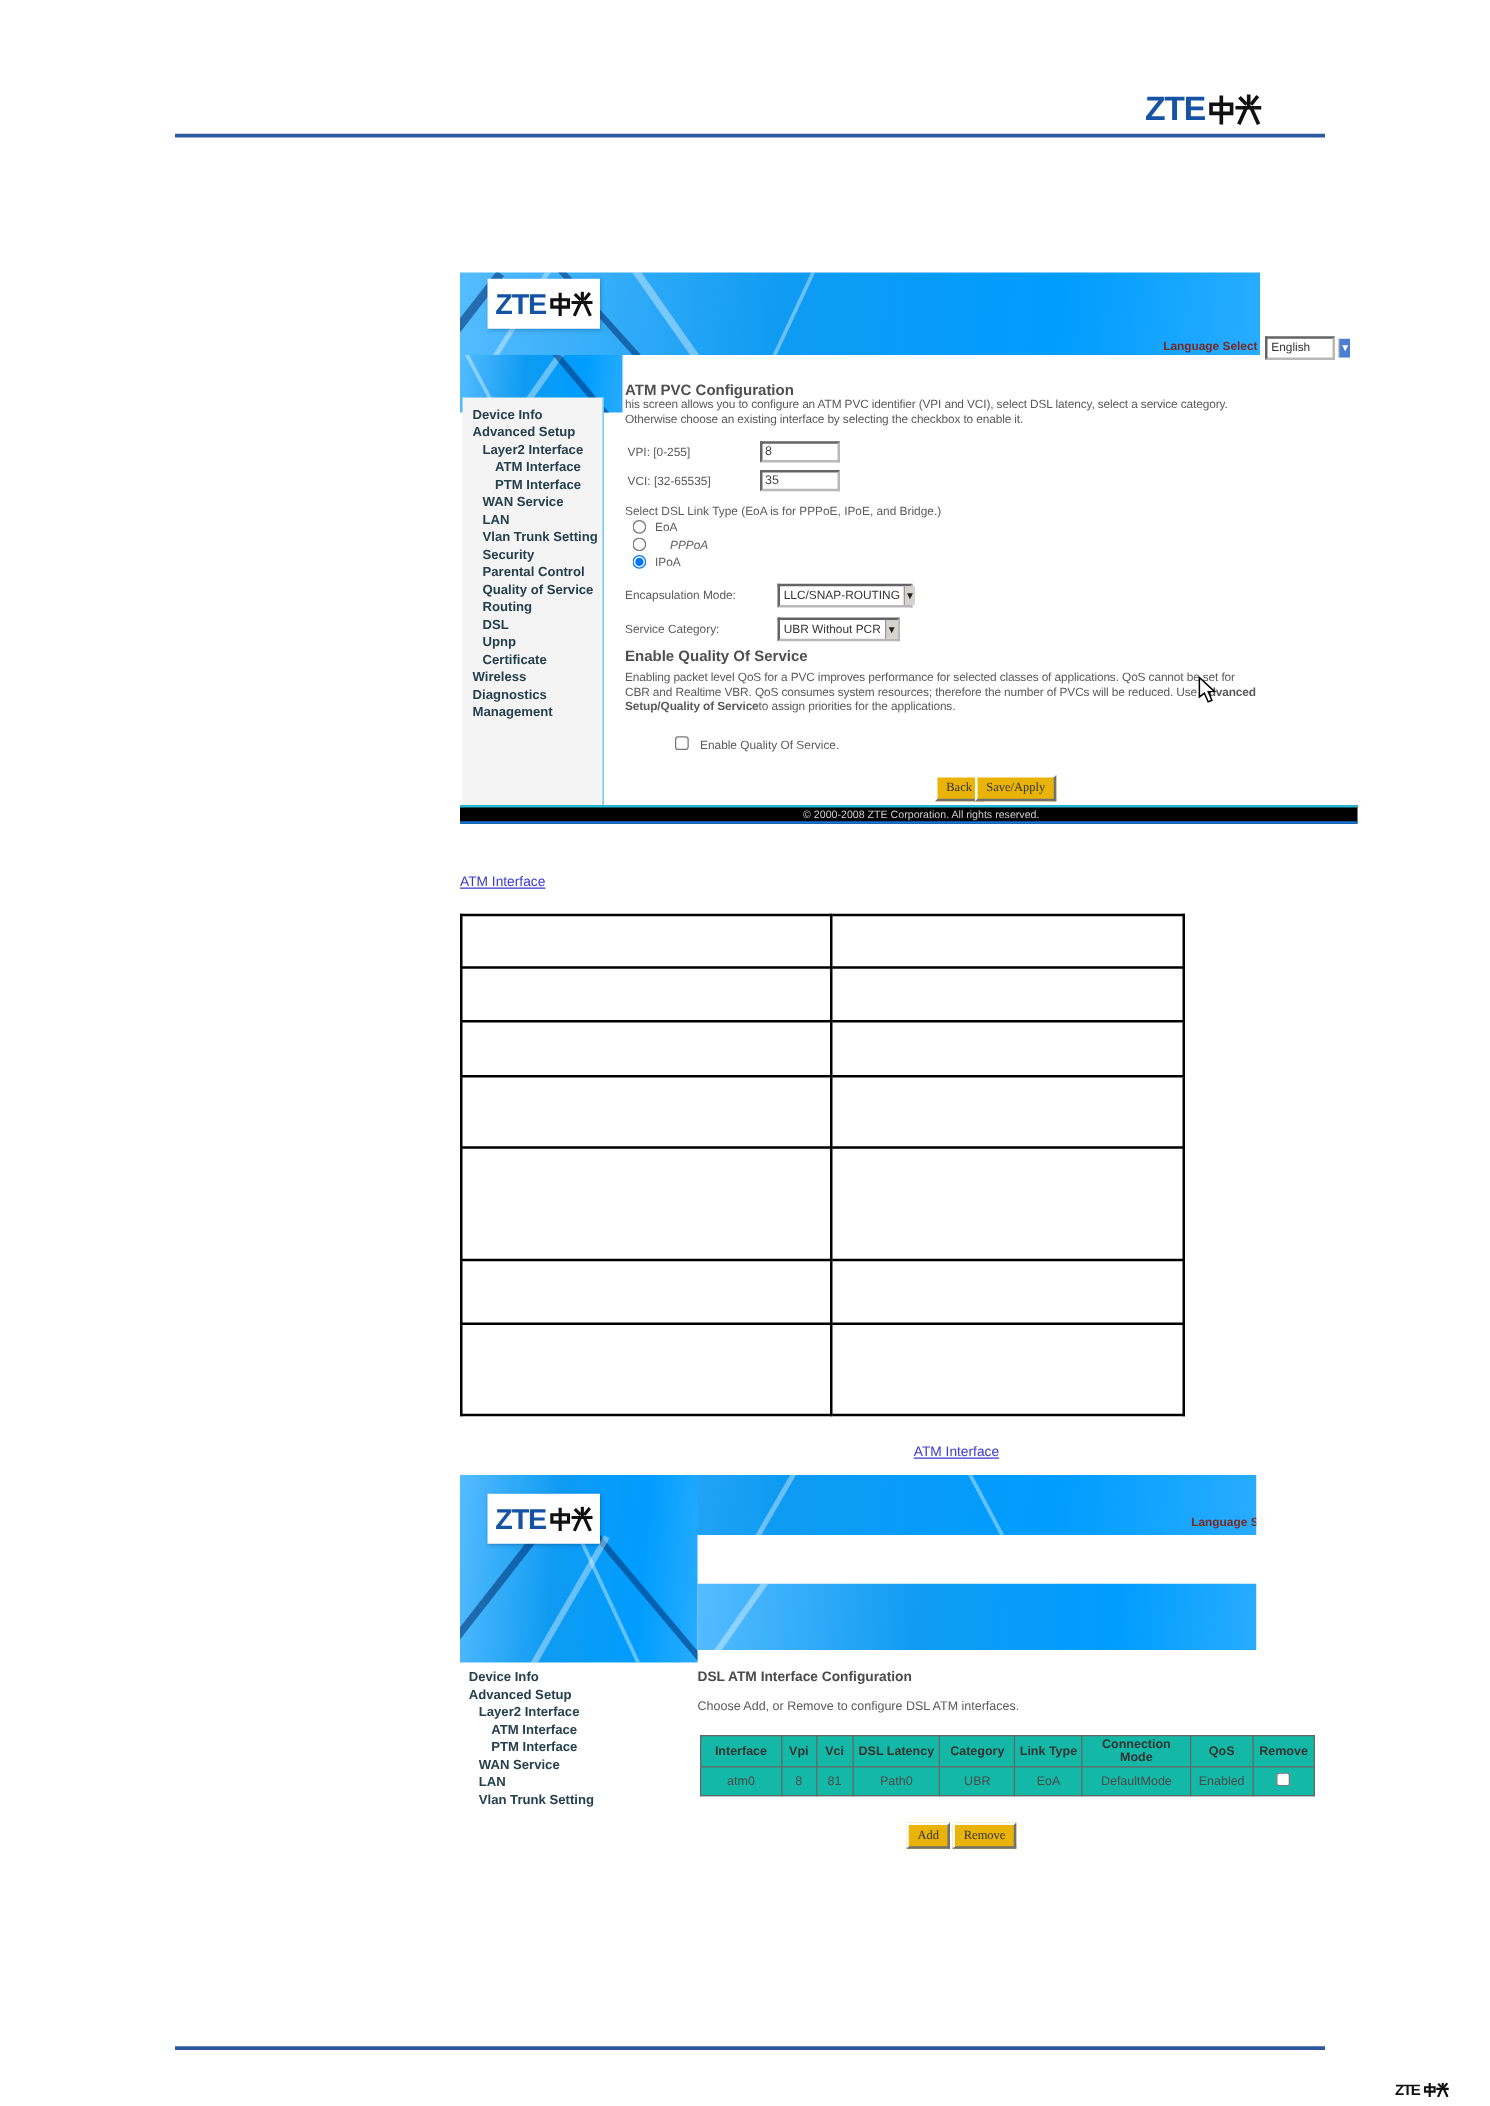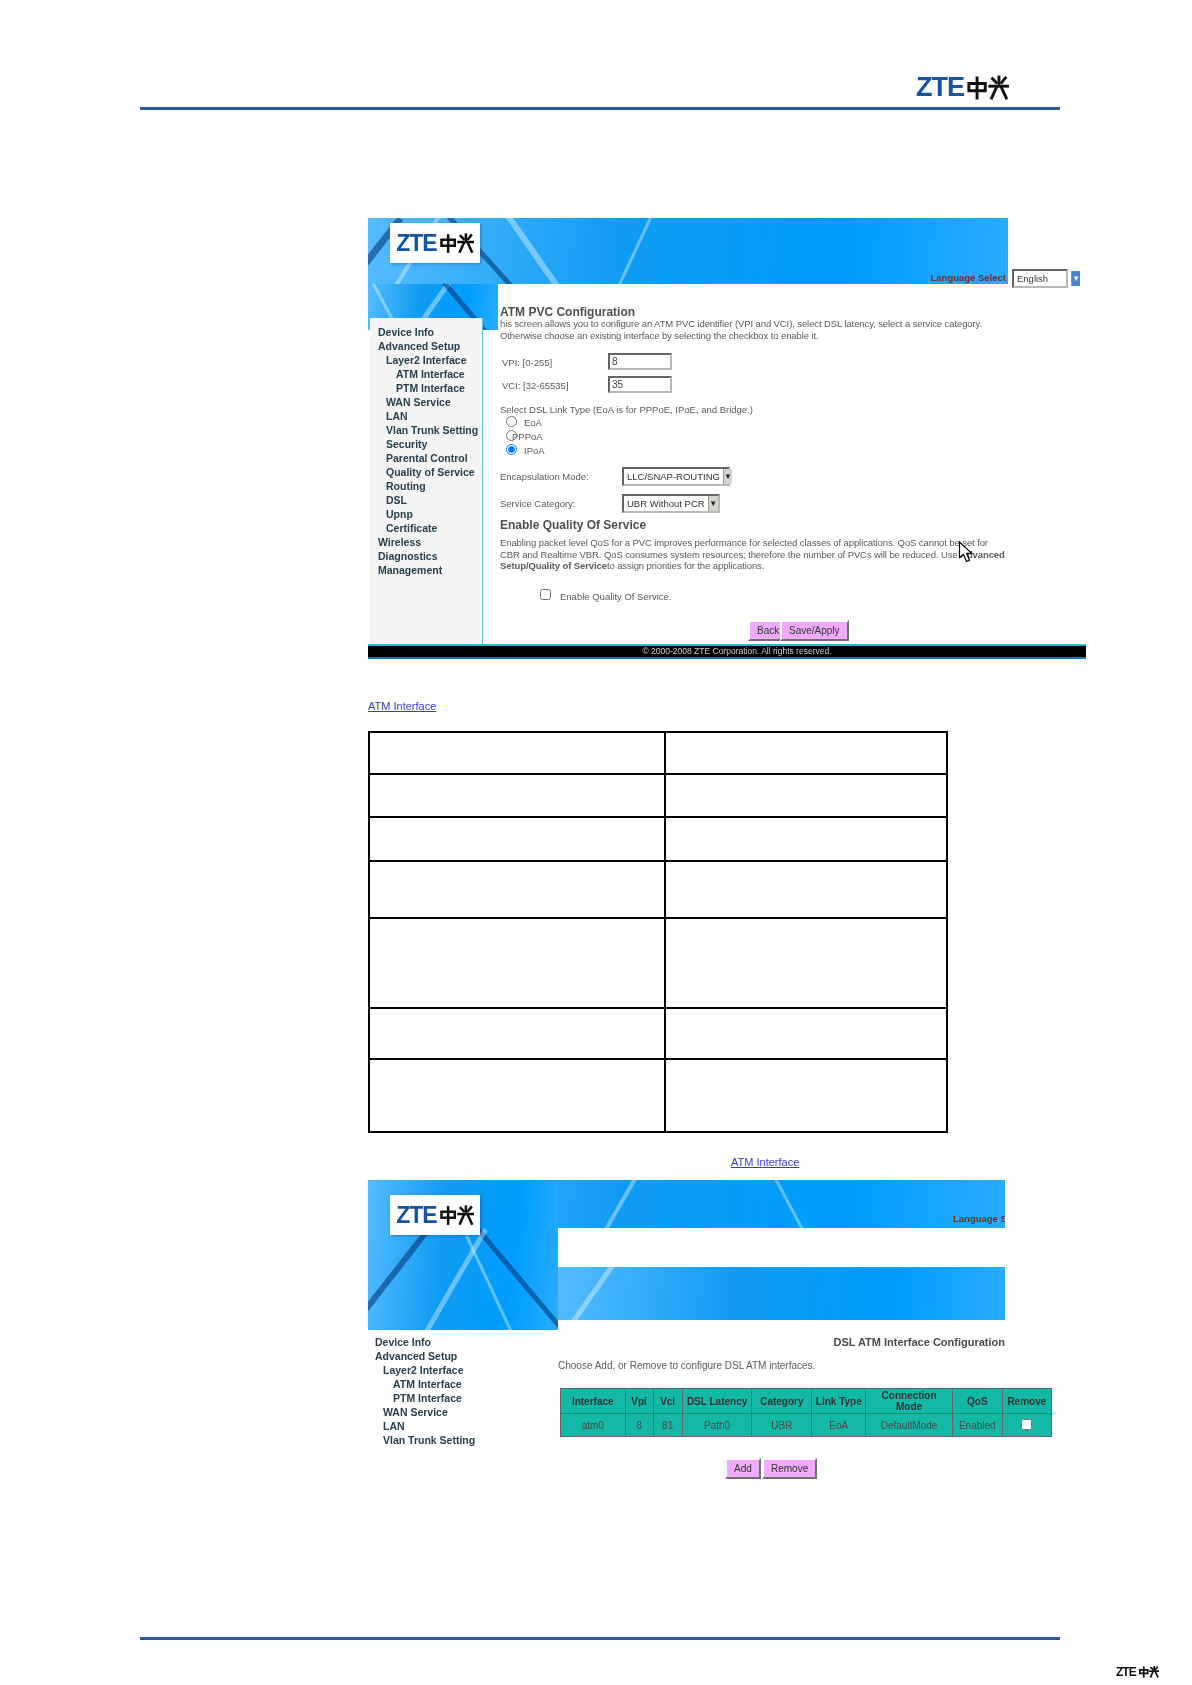--- a/index.html
+++ b/index.html
@@ -34,39 +34,39 @@
   .uib{position:absolute;font-size:12px;font-weight:bold;color:#4f4f4f;white-space:nowrap;}
 
   .txt{position:absolute;height:13px;width:56px;border:2px inset #b8b8b8;background:#fff;
        font-family:"Liberation Sans",sans-serif;font-size:10px;color:#444;padding:0 2px;}
   .sel{position:absolute;display:flex;align-items:stretch;border:2px inset #b8b8b8;background:#fff;height:15px;cursor:pointer;}
   .sel .st{font-size:9.5px;color:#333;padding:0 3px;display:flex;align-items:center;white-space:nowrap;}
   .sel .sa{width:14px;background:#d6d3ce;border-left:1px solid #999;display:flex;align-items:center;justify-content:center;
            font-size:8px;color:#222;}
   .sel .sa.blue{background:#4a7fd4;color:#fff;}
 
-  .btn{position:absolute;height:17px;background:#f0abfc;border-top:2px solid #fff;border-left:2px solid #fff;
+  .btn{position:absolute;height:17px;background:#eab308;border-top:2px solid #fff;border-left:2px solid #fff;
        border-right:2px solid #707070;border-bottom:2px solid #707070;font-size:10px;color:#333;
-       display:flex;align-items:center;justify-content:center;padding:0 7px;cursor:pointer;white-space:nowrap;}
+       display:flex;align-items:center;justify-content:center;padding:0 7px;cursor:pointer;white-space:nowrap;font-family:Liberation Serif, serif;}
 
   .blackbar{position:absolute;background:#000;color:#cfcfcf;font-size:8.5px;text-align:center;
             border-top:2px solid #27b7d4;border-bottom:2px solid #1273d2;line-height:11px;}
 
   .langlbl{position:absolute;font-size:9.5px;font-weight:bold;color:#7a2a20;white-space:nowrap;overflow:hidden;}
 
   .link{position:absolute;font-size:11px;color:#3a3ace;text-decoration:underline;white-space:nowrap;cursor:pointer;}
 
   .mtable{position:absolute;border-collapse:collapse;}
   .mtable td{border:2px solid #000;}
 
   .s2table{position:absolute;border-collapse:collapse;font-size:10px;color:#4a4a4a;text-align:center;background:#14b8a6;}
   .s2table th,.s2table td{border:1px solid #666;padding:1px 3px;height:20px;}
   .s2table th{font-weight:bold;color:#333;height:14px;}
 
-  .ctitle{position:absolute;text-align:right;font-weight:bold;color:#4a4a4a;}
+  .ctitle{position:absolute;text-align:left;font-weight:bold;color:#4a4a4a;}
   .csub{position:absolute;color:#5a5a5a;}
 
   input[type=checkbox],input[type=radio]{margin:0;width:11px;height:11px;}
   .corner{position:absolute;left:1116px;top:1666px;width:80px;overflow:hidden;display:flex;gap:8px;align-items:center;}
 </style>
 </head>
 <body>
 
 <div class="page">
 
@@ -156,21 +156,21 @@
 
     <div class="ui" style="left:134px;top:147px;">VPI: [0-255]</div>
     <input class="txt" style="left: 240px; top: 143px;" value="8">
     <div class="ui" style="left:134px;top:170px;">VCI: [32-65535]</div>
     <input class="txt" style="left: 240px; top: 166px;" value="35">
 
     <div class="ui" style="left:132px;top:194px;">Select DSL Link Type (EoA is for PPPoE, IPoE, and Bridge.)</div>
     <input type="radio" name="ltype" class="abs" style="left: 138px; top: 206px;">
     <div class="ui" style="left:156px;top:207px;">EoA</div>
     <input type="radio" name="ltype" class="abs" style="left: 138px; top: 220px;">
-    <div class="ui" style="left:144px;top:221px;">PPPoA</div>
+    <div class="ui" style="left:168px;top:221px;font-style:italic;">PPPoA</div>
     <input type="radio" name="ltype" class="abs" style="left: 138px; top: 234px;" checked="">
     <div class="ui" style="left:156px;top:235px;">IPoA</div>
 
     <div class="ui" style="left:132px;top:261px;">Encapsulation Mode:</div>
     <div class="sel" style="left:254px;top:257px;width:104px;">
       <span class="st">LLC/SNAP-ROUTING</span>
       <span class="sa">▼</span>
     </div>
 
     <div class="ui" style="left:132px;top:288px;">Service Category:</div>

